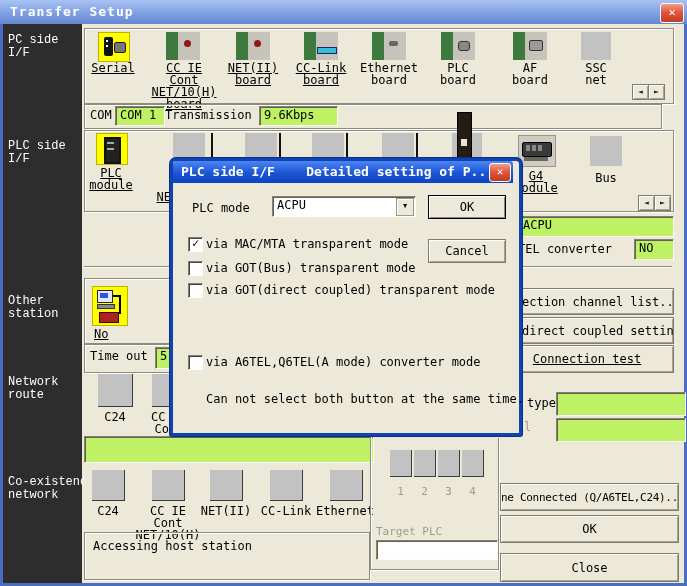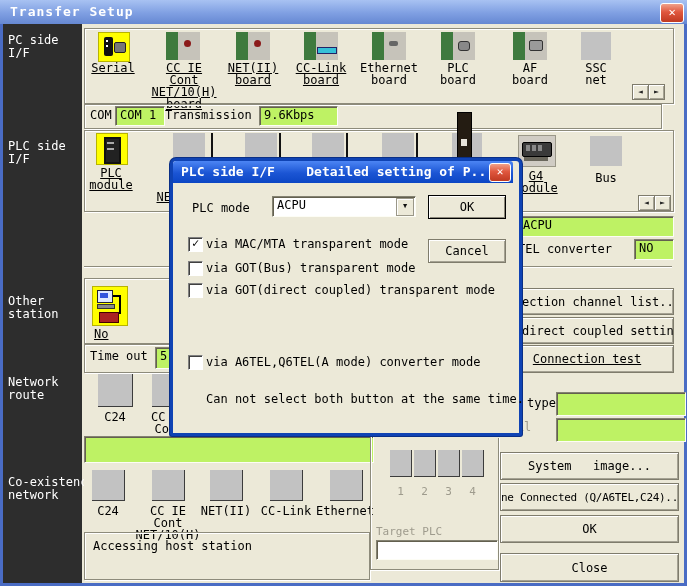--- a/index.html
+++ b/index.html
@@ -15,21 +15,21 @@
   .lbl{line-height:12px;font-size:12px;}
   .sm{font-size:11px;line-height:12px;}
   
   .titlebar{left:0;top:0;width:687px;height:24px;
     background:linear-gradient(180deg,#a8c2f2 0%,#7f9fe2 55%,#6688d2 100%);}
   .title-text{left:10px;top:4px;color:#fff;font-weight:bold;font-size:13px;letter-spacing:1px;}
   .winborder{background:#4a6cc4;}
   .xbtn{background:linear-gradient(180deg,#f0a088 0%,#e0573e 45%,#c03a22 100%);
     border:1px solid #fff;border-radius:3px;color:#fff;font-weight:bold;
     text-align:center;cursor:default;}
-  .sidebar{left:3px;top:24px;width:79px;height:559px;background:#2d2d2d;}
+  .sidebar{left:3px;top:24px;width:79px;height:559px;background:#2d2d2d;font-family:Liberation Mono, monospace;}
   .side-item{position:absolute;left:5px;width:76px;color:#fff;line-height:13px;
     font-size:12px;overflow:hidden;}
   
   .etched{border:1px solid #8d8b7b;box-shadow:inset 1px 1px 0 #fff,1px 1px 0 #fff;}
   .hline{border-top:1px solid #8d8b7b;border-bottom:1px solid #fff;height:0;}
   .btn3d{background:#ece9d8;border:1px solid #7f7c6c;
     box-shadow:inset 1px 1px 0 #fff,inset -1px -1px 0 #a5a293;
     display:flex;align-items:center;justify-content:center;overflow:hidden;}
   .btn-default{border:1px solid #000;box-shadow:inset 1px 1px 0 #fff,inset -1px -1px 0 #8a8678;}
   .sunken{background:#bef264;border:1px solid;border-color:#848272 #fdfdf5 #fdfdf5 #848272;
@@ -319,23 +319,20 @@
   <div class="abs graysq edged" style="left:414px;top:450px;width:21px;height:26px;"></div>
   <div class="abs graysq edged" style="left:438px;top:450px;width:21px;height:26px;"></div>
   <div class="abs graysq edged" style="left:462px;top:450px;width:21px;height:26px;"></div>
   <div class="abs sm gray ctr" style="left:390px;top:486px;width:21px;">1</div>
   <div class="abs sm gray ctr" style="left:414px;top:486px;width:21px;">2</div>
   <div class="abs sm gray ctr" style="left:438px;top:486px;width:21px;">3</div>
   <div class="abs sm gray ctr" style="left:462px;top:486px;width:21px;">4</div>
   <span class="abs sm gray nowrap" style="left:376px;top:526px;">Target PLC</span>
   <div class="abs sunken white" style="left:376px;top:540px;width:116px;height:18px;"></div>
 
-  <div class="abs btn3d pre" style="left:500px;top:452px;width:177px;height:26px;">
-    <span class="pre">System   image...</span>
-  </div>
   <div class="abs btn3d nowrap" style="left:500px;top:483px;width:177px;height:26px;font-size:11px;letter-spacing:-0.3px;">
     <span>ine Connected (Q/A6TEL,C24)...</span>
   </div>
   <div class="abs btn3d" style="left:500px;top:515px;width:177px;height:26px;">
     <span>OK</span>
   </div>
   <div class="abs btn3d" style="left:500px;top:553px;width:177px;height:27px;">
     <span>Close</span>
   </div>
 

